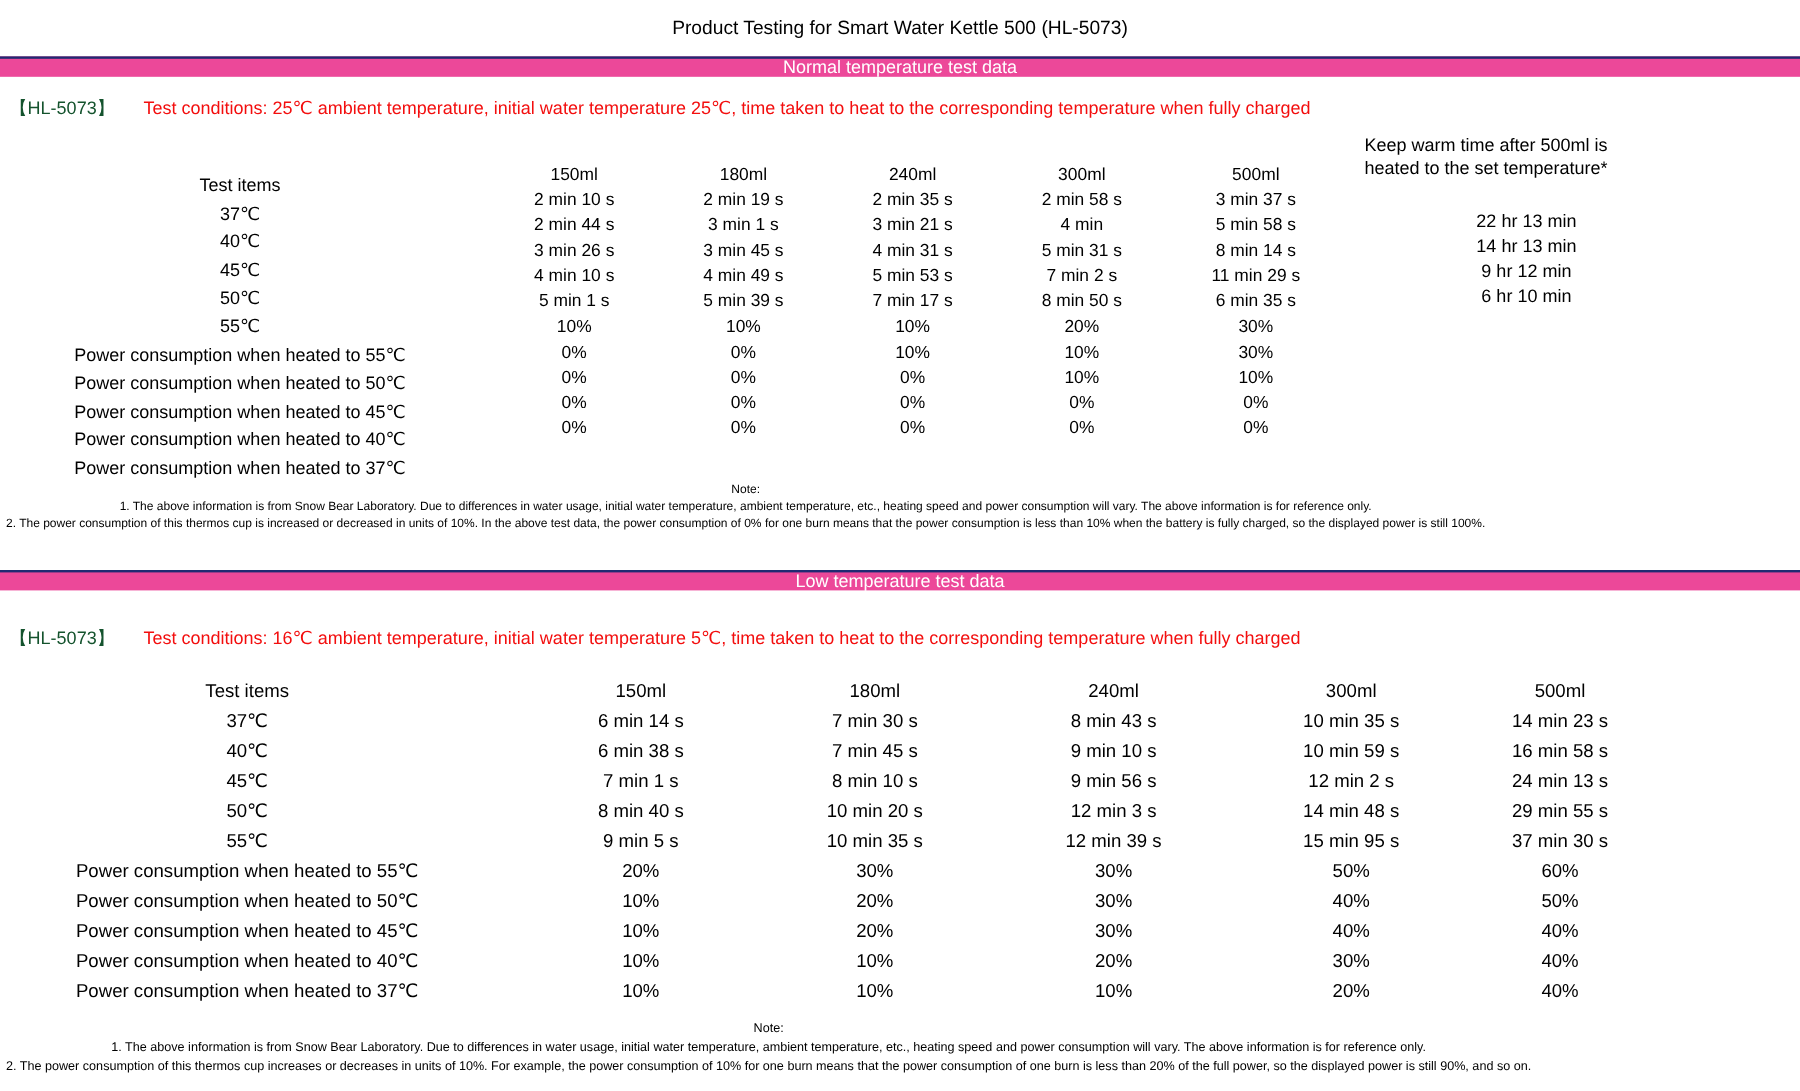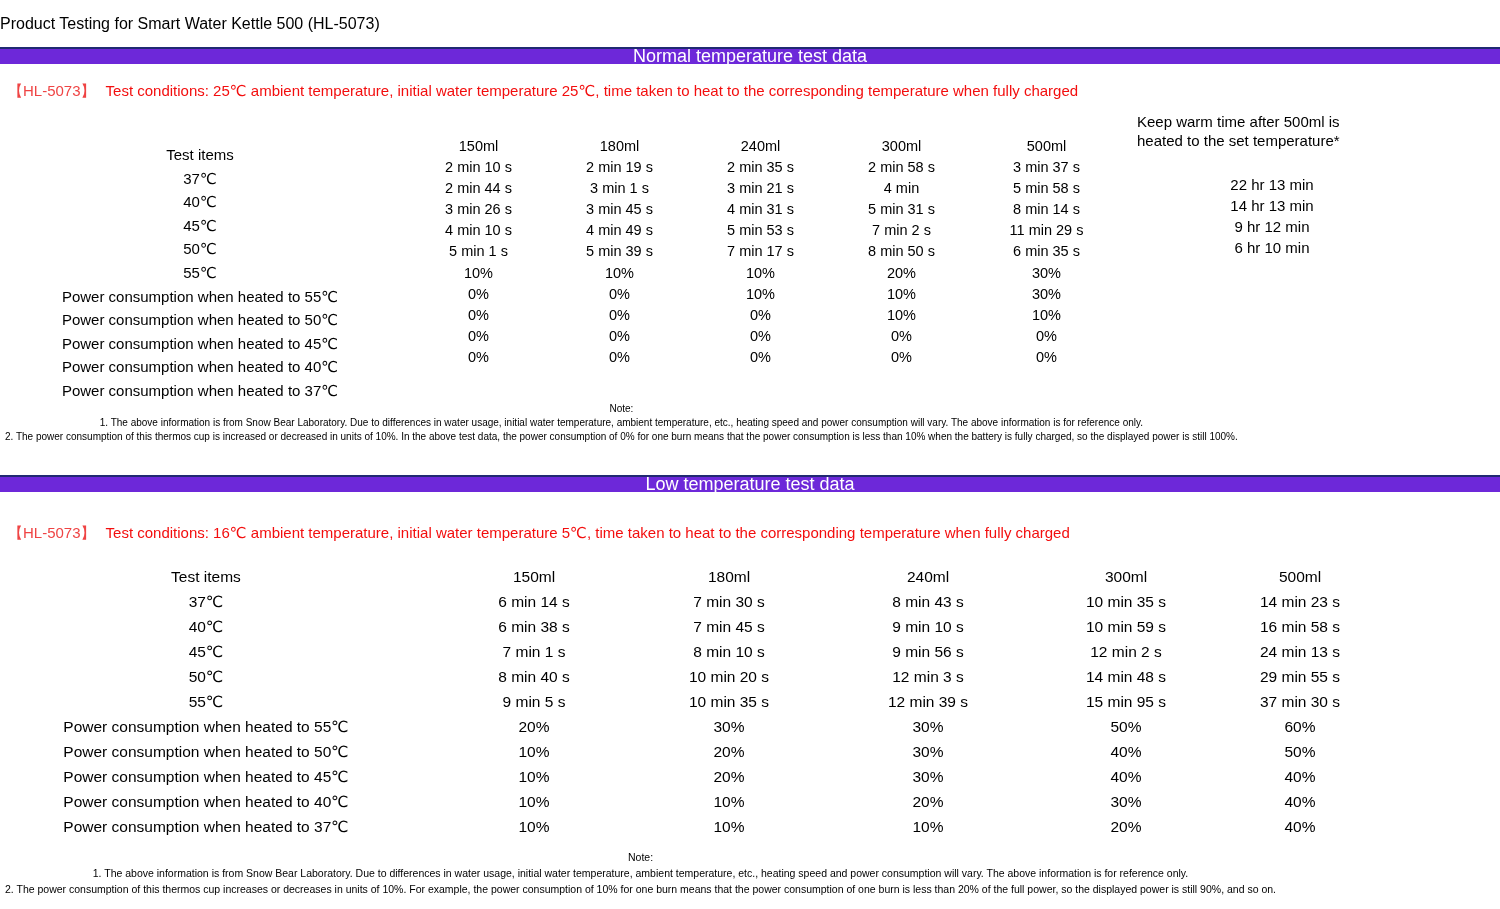--- a/index.html
+++ b/index.html
@@ -1,24 +1,24 @@
 <!DOCTYPE html>
 <html><head>
 <meta charset="utf-8">
 <style>
   html,body{margin:0;padding:0;background:#fff;}
   #page{position:relative;width:1500px;height:909px;background:#ffffff;overflow:hidden;
         font-family:"Liberation Sans","DejaVu Sans",sans-serif;color:#000;}
-  .title{position:absolute;top:15px;left:0;width:1500px;font-size:16px;}
-  .banner{position:absolute;left:0;width:1500px;height:17px;background:#6d28d9;border-top:2px solid #202a72;
-          color:#fff;font-size:18px;display:flex;align-items:center;justify-content:center;box-sizing:border-box;}
+  .title{position:absolute;top:15px;left:0;width:1500px;text-align:center;font-size:16px;}
+  .banner{position:absolute;left:0;width:1500px;height:17px;background:#ec4899;border-top:2px solid #202a72;
+          color:#fff;font-size:15px;display:flex;align-items:center;justify-content:center;box-sizing:border-box;}
   #banner1{top:47px;} #banner2{top:475px;}
   .cond{position:absolute;left:8px;font-size:15px;line-height:18px;white-space:nowrap;}
   #cond1{top:82px;} #cond2{top:524px;}
-  .cond .model{color:#ef4444;margin-right:10px;}
+  .cond .model{color:#14532d;margin-right:24px;}
   .cond .red{color:#f30e0e;}
   
   #t1{position:absolute;top:112px;left:0;width:1500px;height:292px;}
   .t1lab{position:absolute;left:30px;top:31px;width:340px;text-align:center;font-size:15px;}
   .t1lab div{height:23.6px;line-height:23.6px;}
   .t1col{position:absolute;top:24px;width:141px;text-align:center;font-size:14.5px;}
   .t1col div{height:21.1px;line-height:21.1px;}
   .kw{position:absolute;left:1137px;top:0;width:270px;}
   .kw .kwh{font-size:15px;line-height:19px;text-align:left;}
   .kwv-wrap{margin-top:24px;text-align:center;font-size:15px;}

